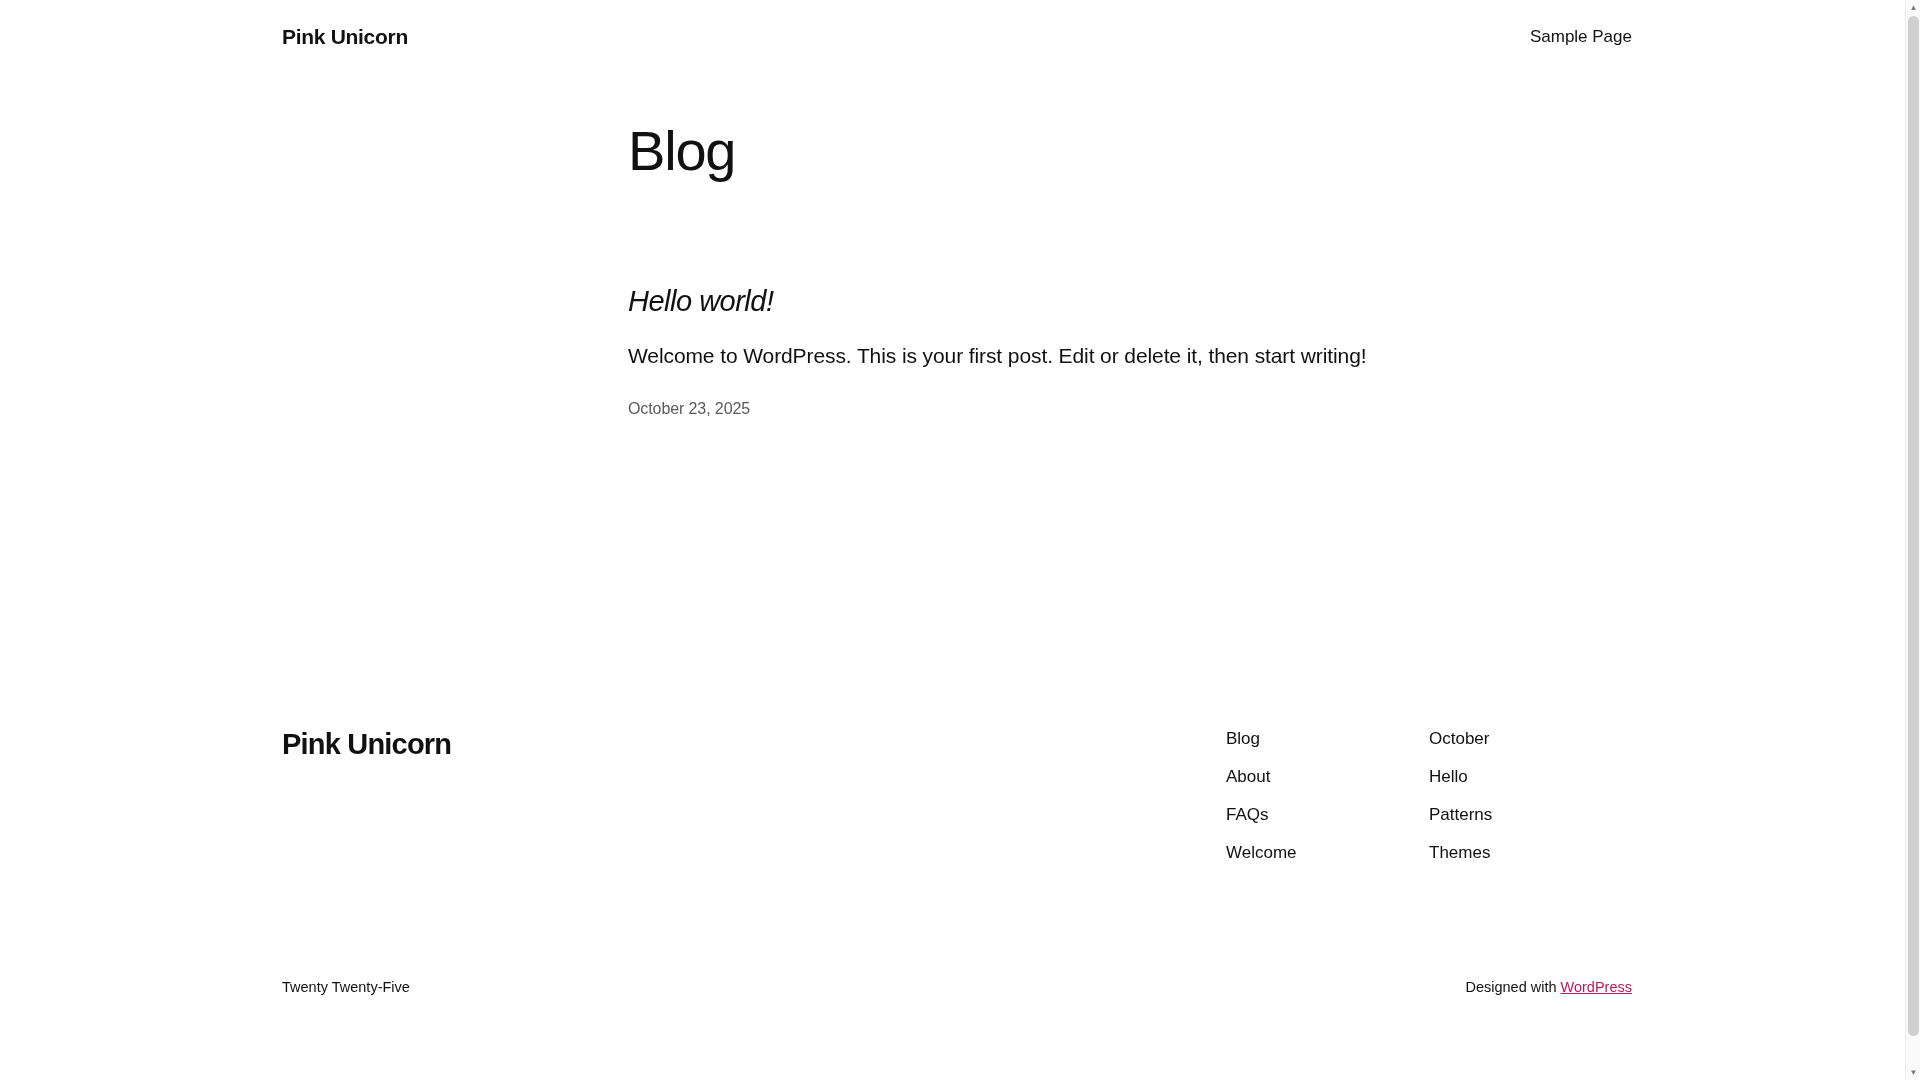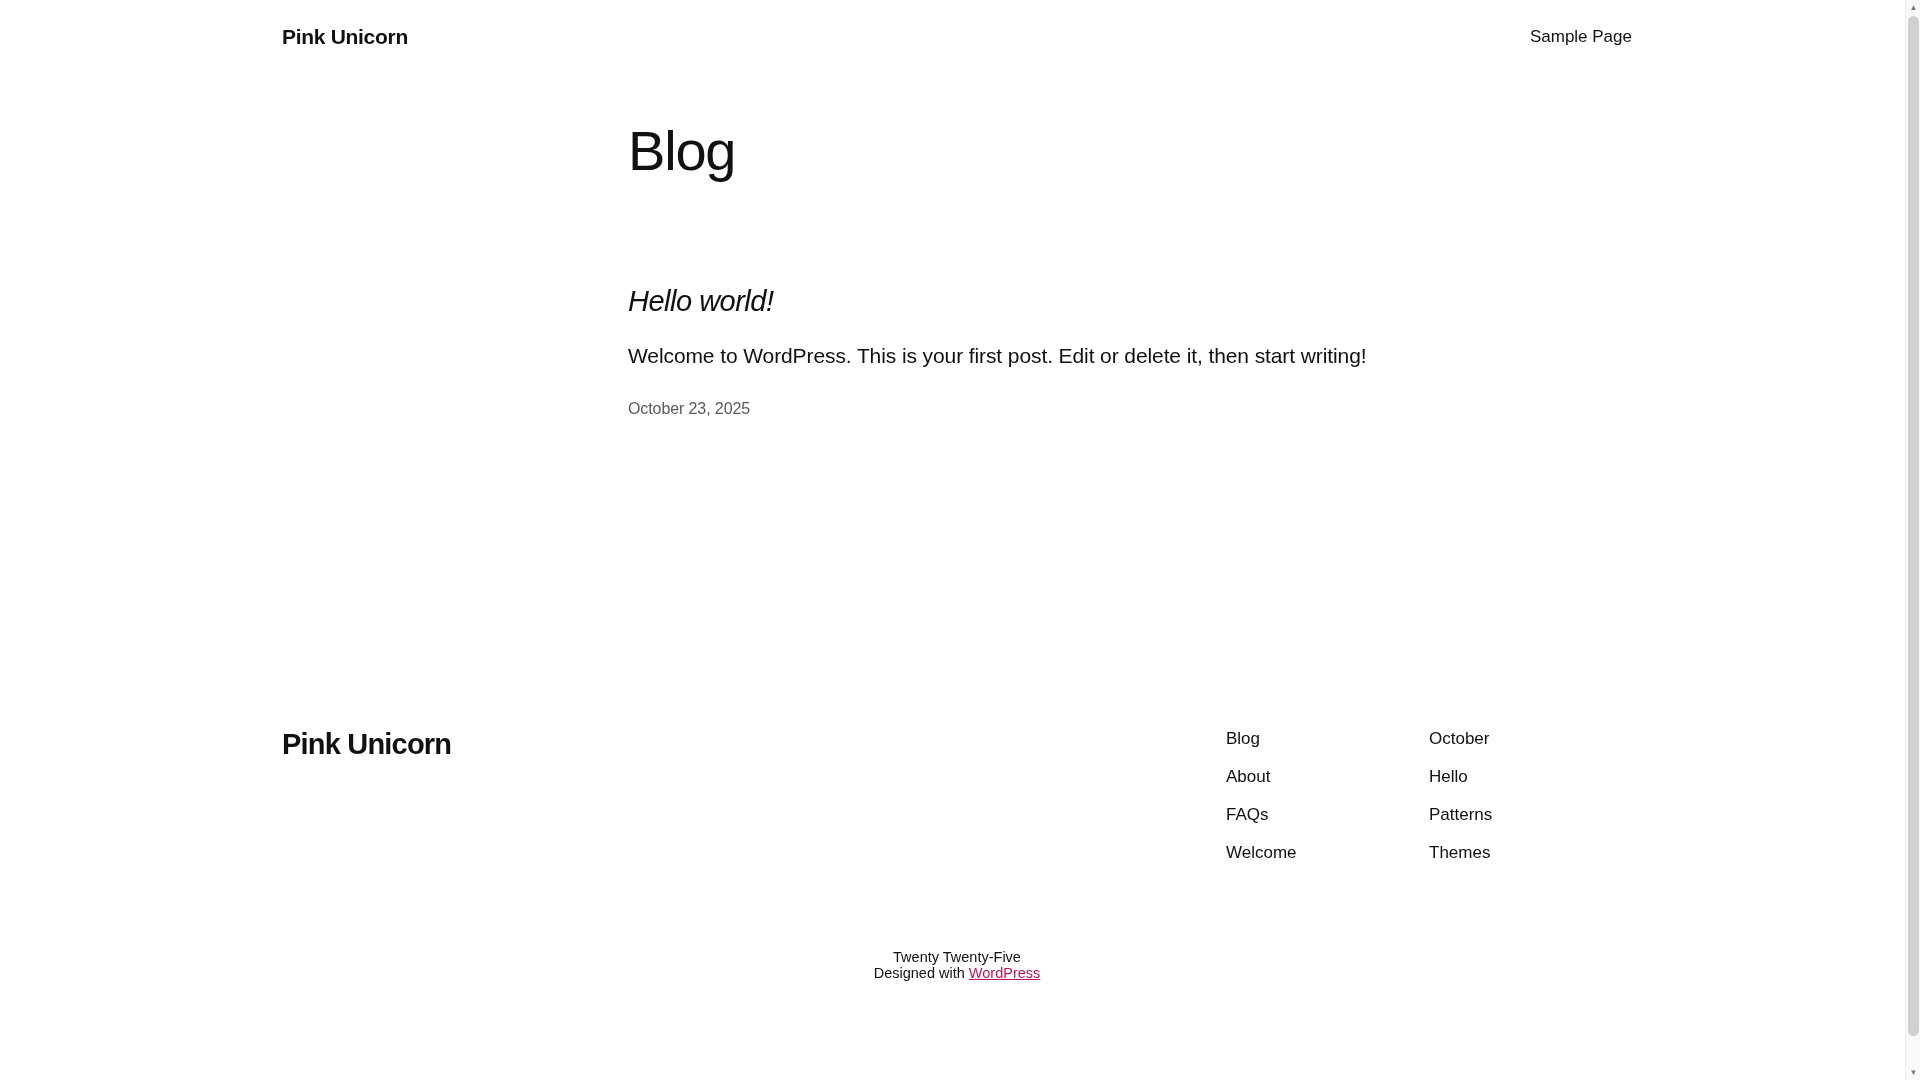--- a/index.html
+++ b/index.html
@@ -128,24 +128,23 @@
   .footer-link {
     font-size: 17px;
     color: #111111;
     text-decoration: none;
     line-height: 1;
   }
   .footer-bottom {
     display: flex;
     justify-content: space-between;
     align-items: center;
-    margin-top: 88px;
+    margin-top: 118px;
     font-size: 14.5px;
     color: #111111;
-    flex-direction: column;
   }
   .designed-with a {
     color: #be185d;
   }
   
   .scrollbar {
     position: absolute;
     top: 0;
     right: 0;
     width: 15px;

